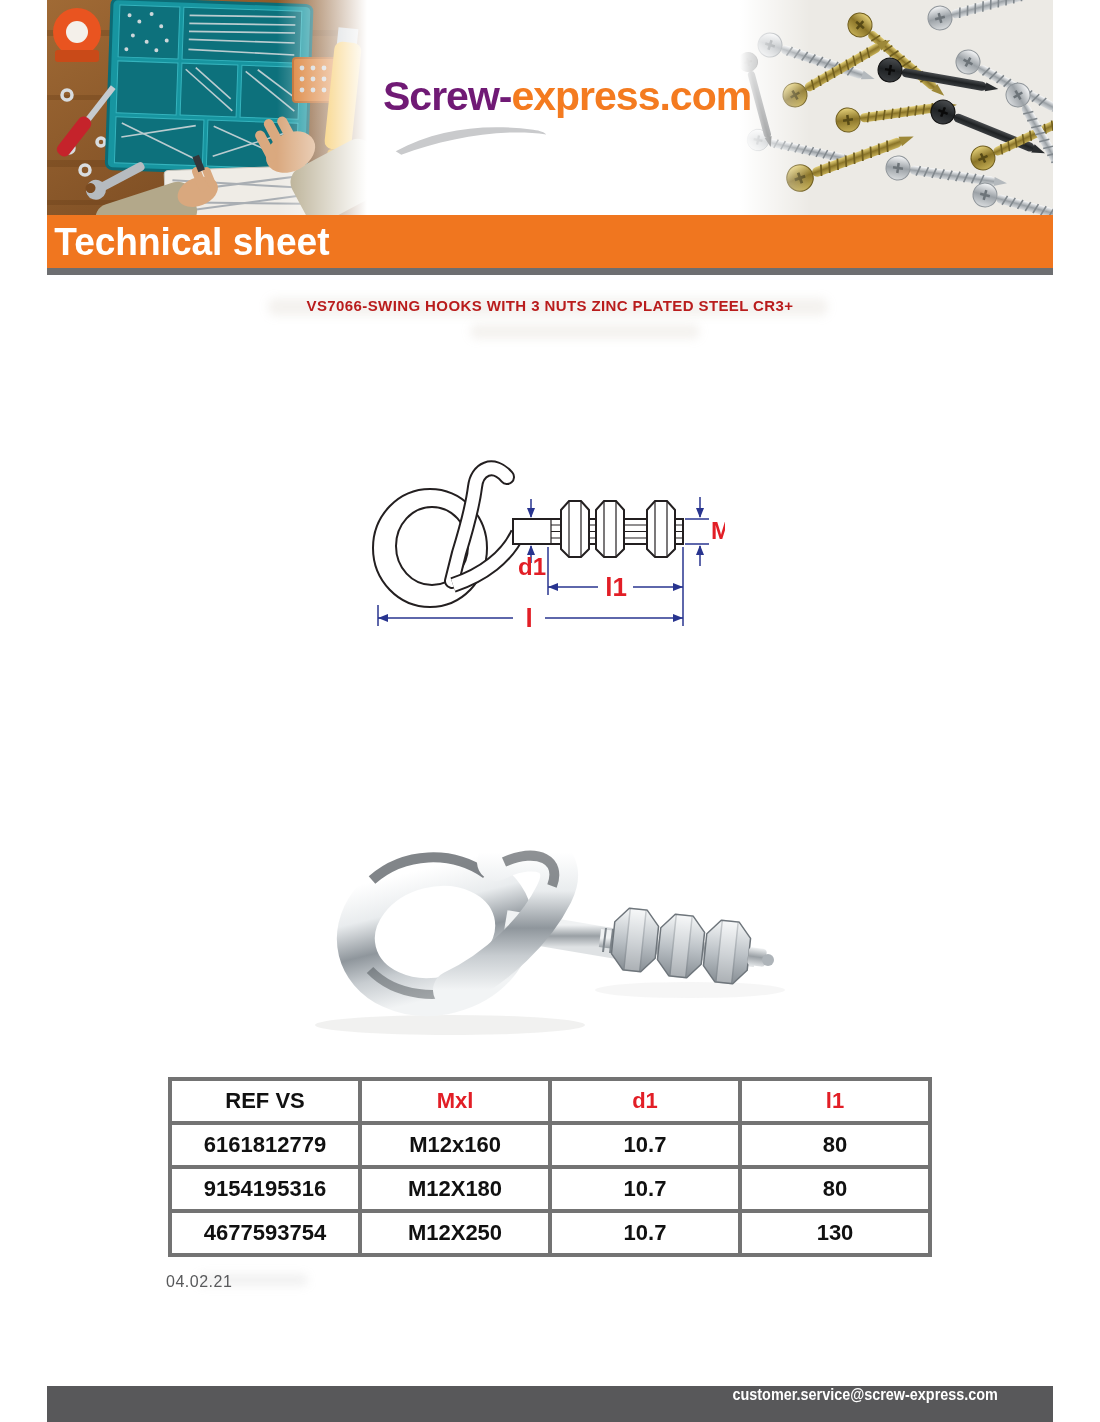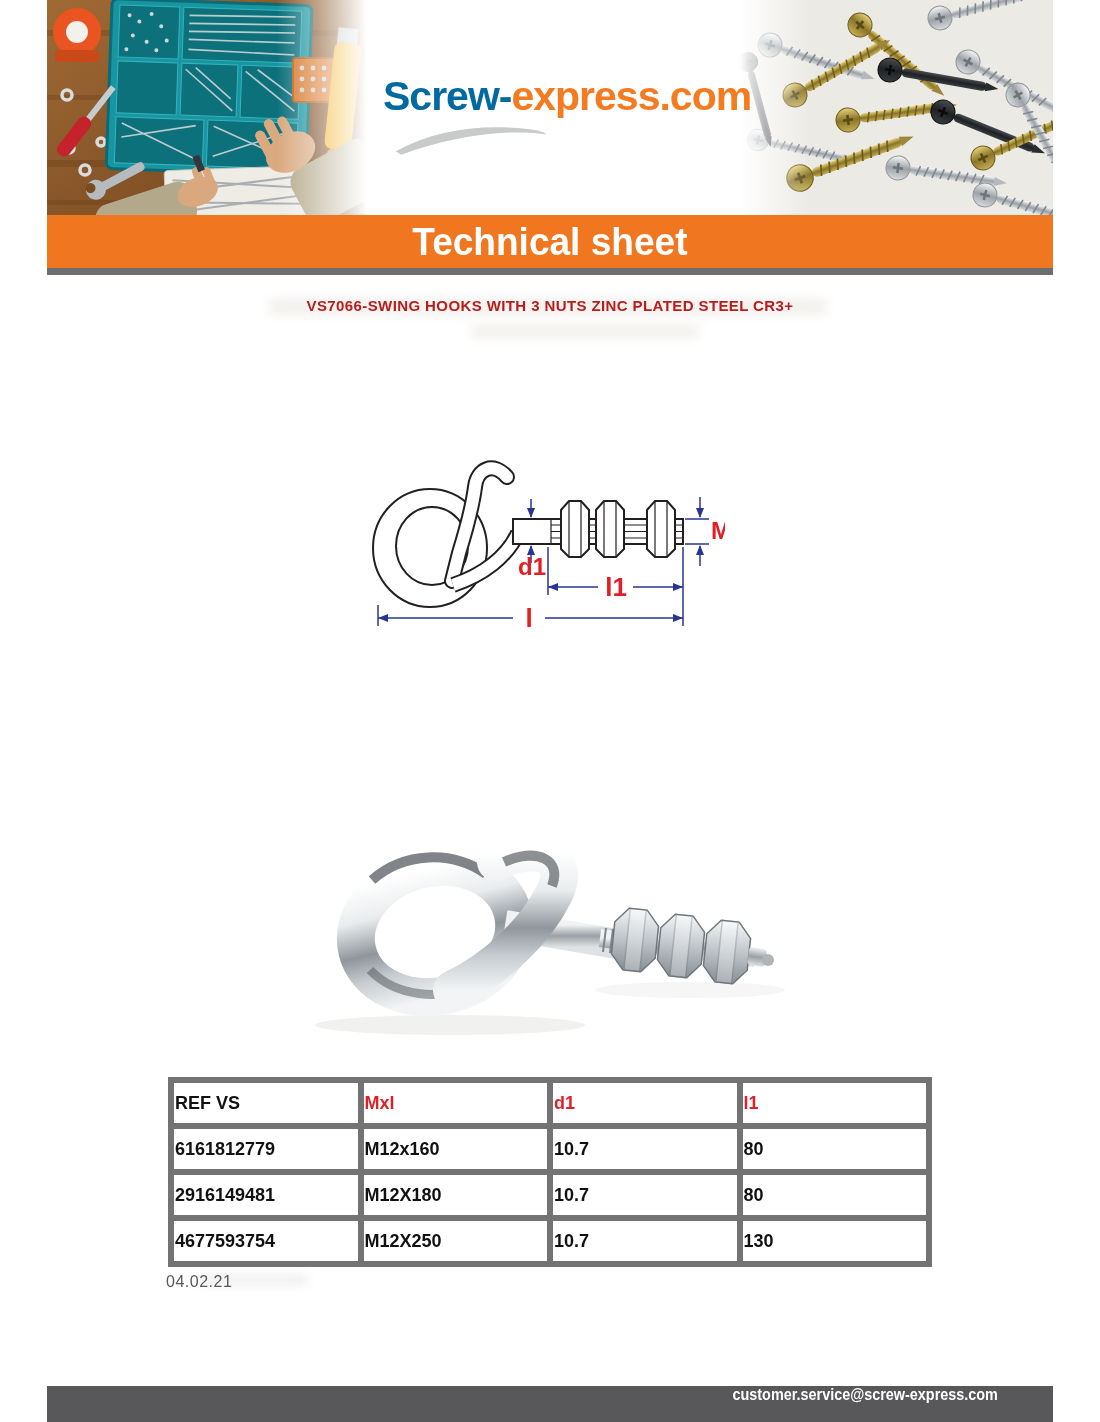--- a/index.html
+++ b/index.html
@@ -4,47 +4,47 @@
 <style>
   html,body{margin:0;padding:0;background:#ffffff;}
   .page{position:relative;width:1100px;height:1422px;background:#fff;overflow:hidden;
         font-family:"Liberation Sans",sans-serif;}
 
   
   .photoL{position:absolute;left:47px;top:0;width:320px;height:215px;}
   .photoR{position:absolute;left:740px;top:0;width:313px;height:215px;}
   .logo{position:absolute;left:383px;top:76px;font-size:41px;font-weight:bold;
         letter-spacing:-1px;line-height:1;white-space:nowrap;}
-  .logo .p1{color:#0369a1;}
+  .logo .p1{color:#701a75;}
   .logo .p2{color:#f47b20;}
   .swoosh{position:absolute;left:392px;top:120px;width:158px;height:40px;}
 
   
   .banner{position:absolute;left:47px;top:215px;width:1006px;height:53px;background:#f0761f;
-          display:flex;align-items:center;justify-content:center;}
+          display:flex;align-items:center;}
   .banner .txt{color:#fff;font-weight:bold;font-size:39px;transform:scaleX(.95);letter-spacing:0px;}
   .banner-shadow{position:absolute;left:47px;top:268px;width:1006px;height:7px;background:#6d6e71;}
 
   
   .ptitle{position:absolute;left:0;top:297px;width:1100px;text-align:center;
           color:#b91c1c;font-size:15px;font-weight:bold;letter-spacing:.4px;}
   .ghost{position:absolute;background:rgba(178,166,140,.14);filter:blur(5px);border-radius:8px;}
   .g1{left:268px;top:298px;width:560px;height:18px;}
   .g2{left:470px;top:324px;width:230px;height:15px;}
   .g3{left:198px;top:1274px;width:110px;height:12px;background:rgba(160,160,160,.15);}
 
   
   .diagram{position:absolute;left:355px;top:455px;width:370px;height:190px;}
   .prodphoto{position:absolute;left:300px;top:800px;width:500px;height:250px;}
 
   
   .spec{position:absolute;left:168px;top:1077px;width:764px;border-collapse:collapse;
         border:3px solid #111;table-layout:fixed;}
-  .spec td{border:6px solid #737373;height:38px;text-align:left;vertical-align:middle;
-           font-size:18px;font-weight:bold;color:#111;}
+  .spec td{border:4px solid #737373;height:38px;text-align:center;vertical-align:middle;
+           font-size:22px;font-weight:bold;color:#111;}
   .spec .red{color:#e21e26;}
 
   
   .date{position:absolute;left:166px;top:1273px;font-size:16px;color:#58595b;letter-spacing:.5px;}
   .footer{position:absolute;left:47px;top:1386px;width:1006px;height:36px;background:#58585a;
           display:flex;align-items:flex-start;justify-content:flex-end;padding-right:55px;box-sizing:border-box;}
   .footer .mail{color:#fff;font-weight:bold;font-size:16px;transform:scaleX(.9);transform-origin:right center;}
 </style>
 </head>
 <body>
@@ -401,21 +401,21 @@
       <td class="red">d1</td>
       <td class="red">l1</td>
     </tr>
     <tr>
       <td>6161812779</td>
       <td>M12x160</td>
       <td>10.7</td>
       <td>80</td>
     </tr>
     <tr>
-      <td>2916149481</td>
+      <td>9154195316</td>
       <td>M12X180</td>
       <td>10.7</td>
       <td>80</td>
     </tr>
     <tr>
       <td>4677593754</td>
       <td>M12X250</td>
       <td>10.7</td>
       <td>130</td>
     </tr>

